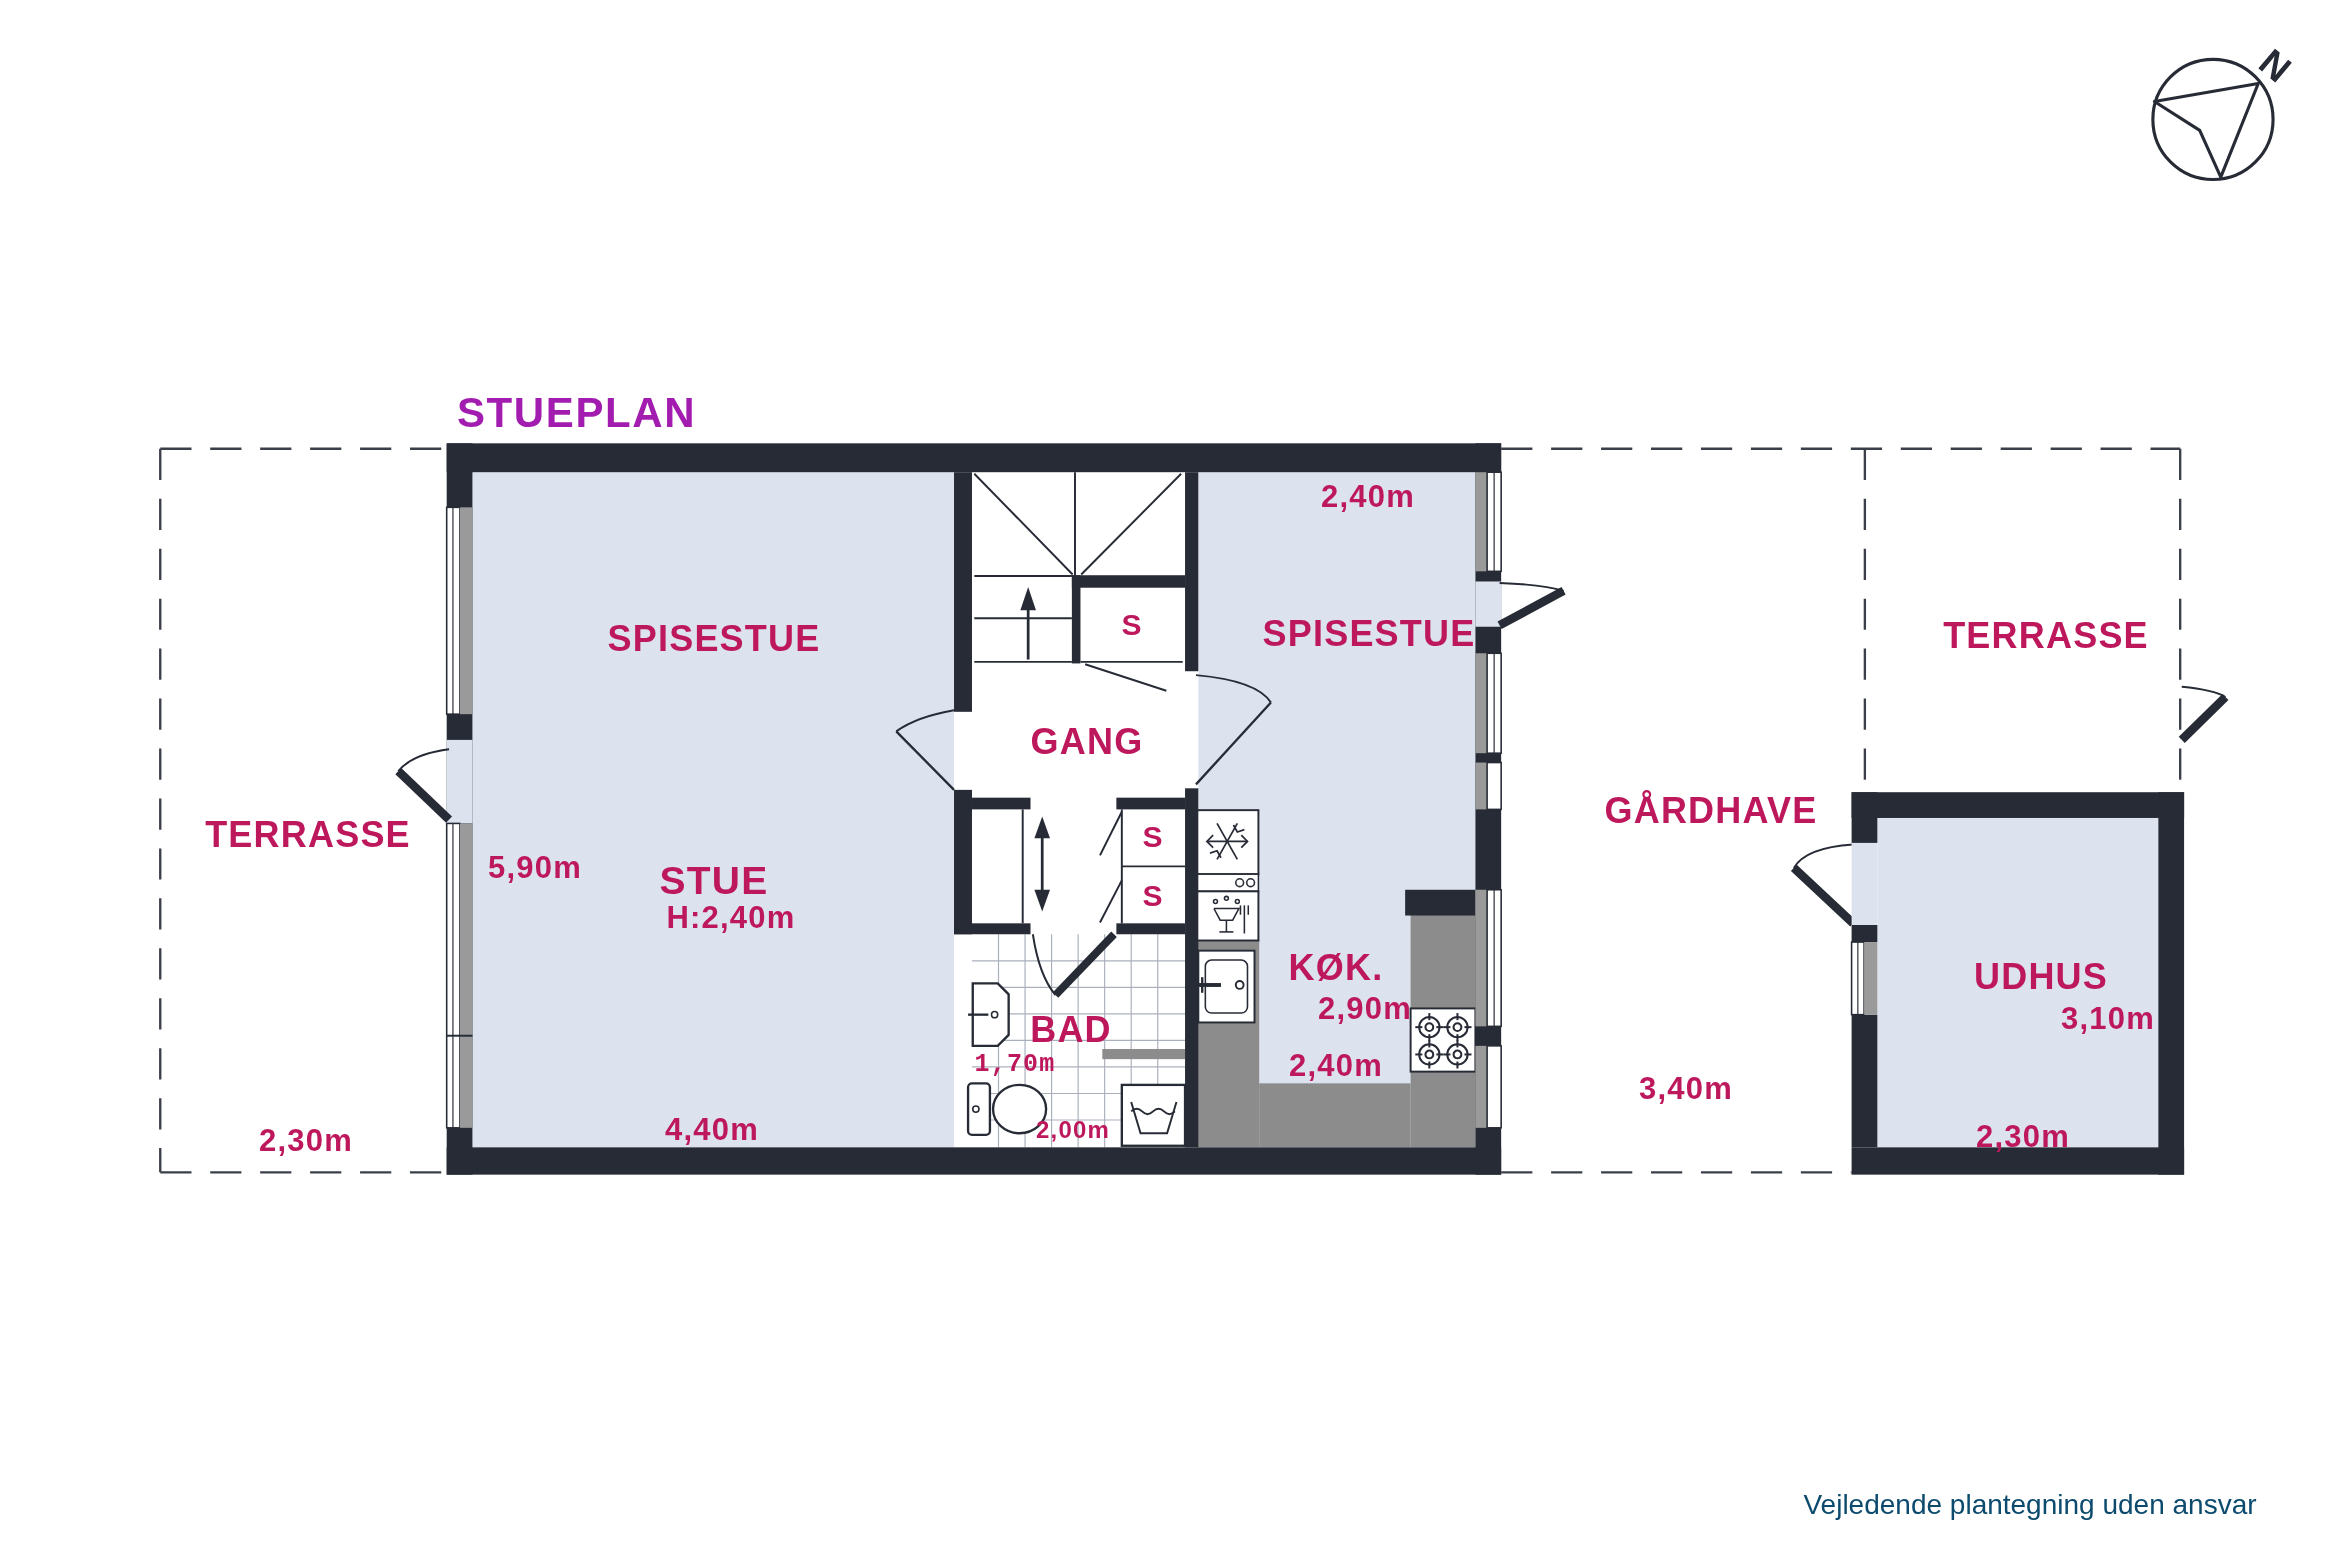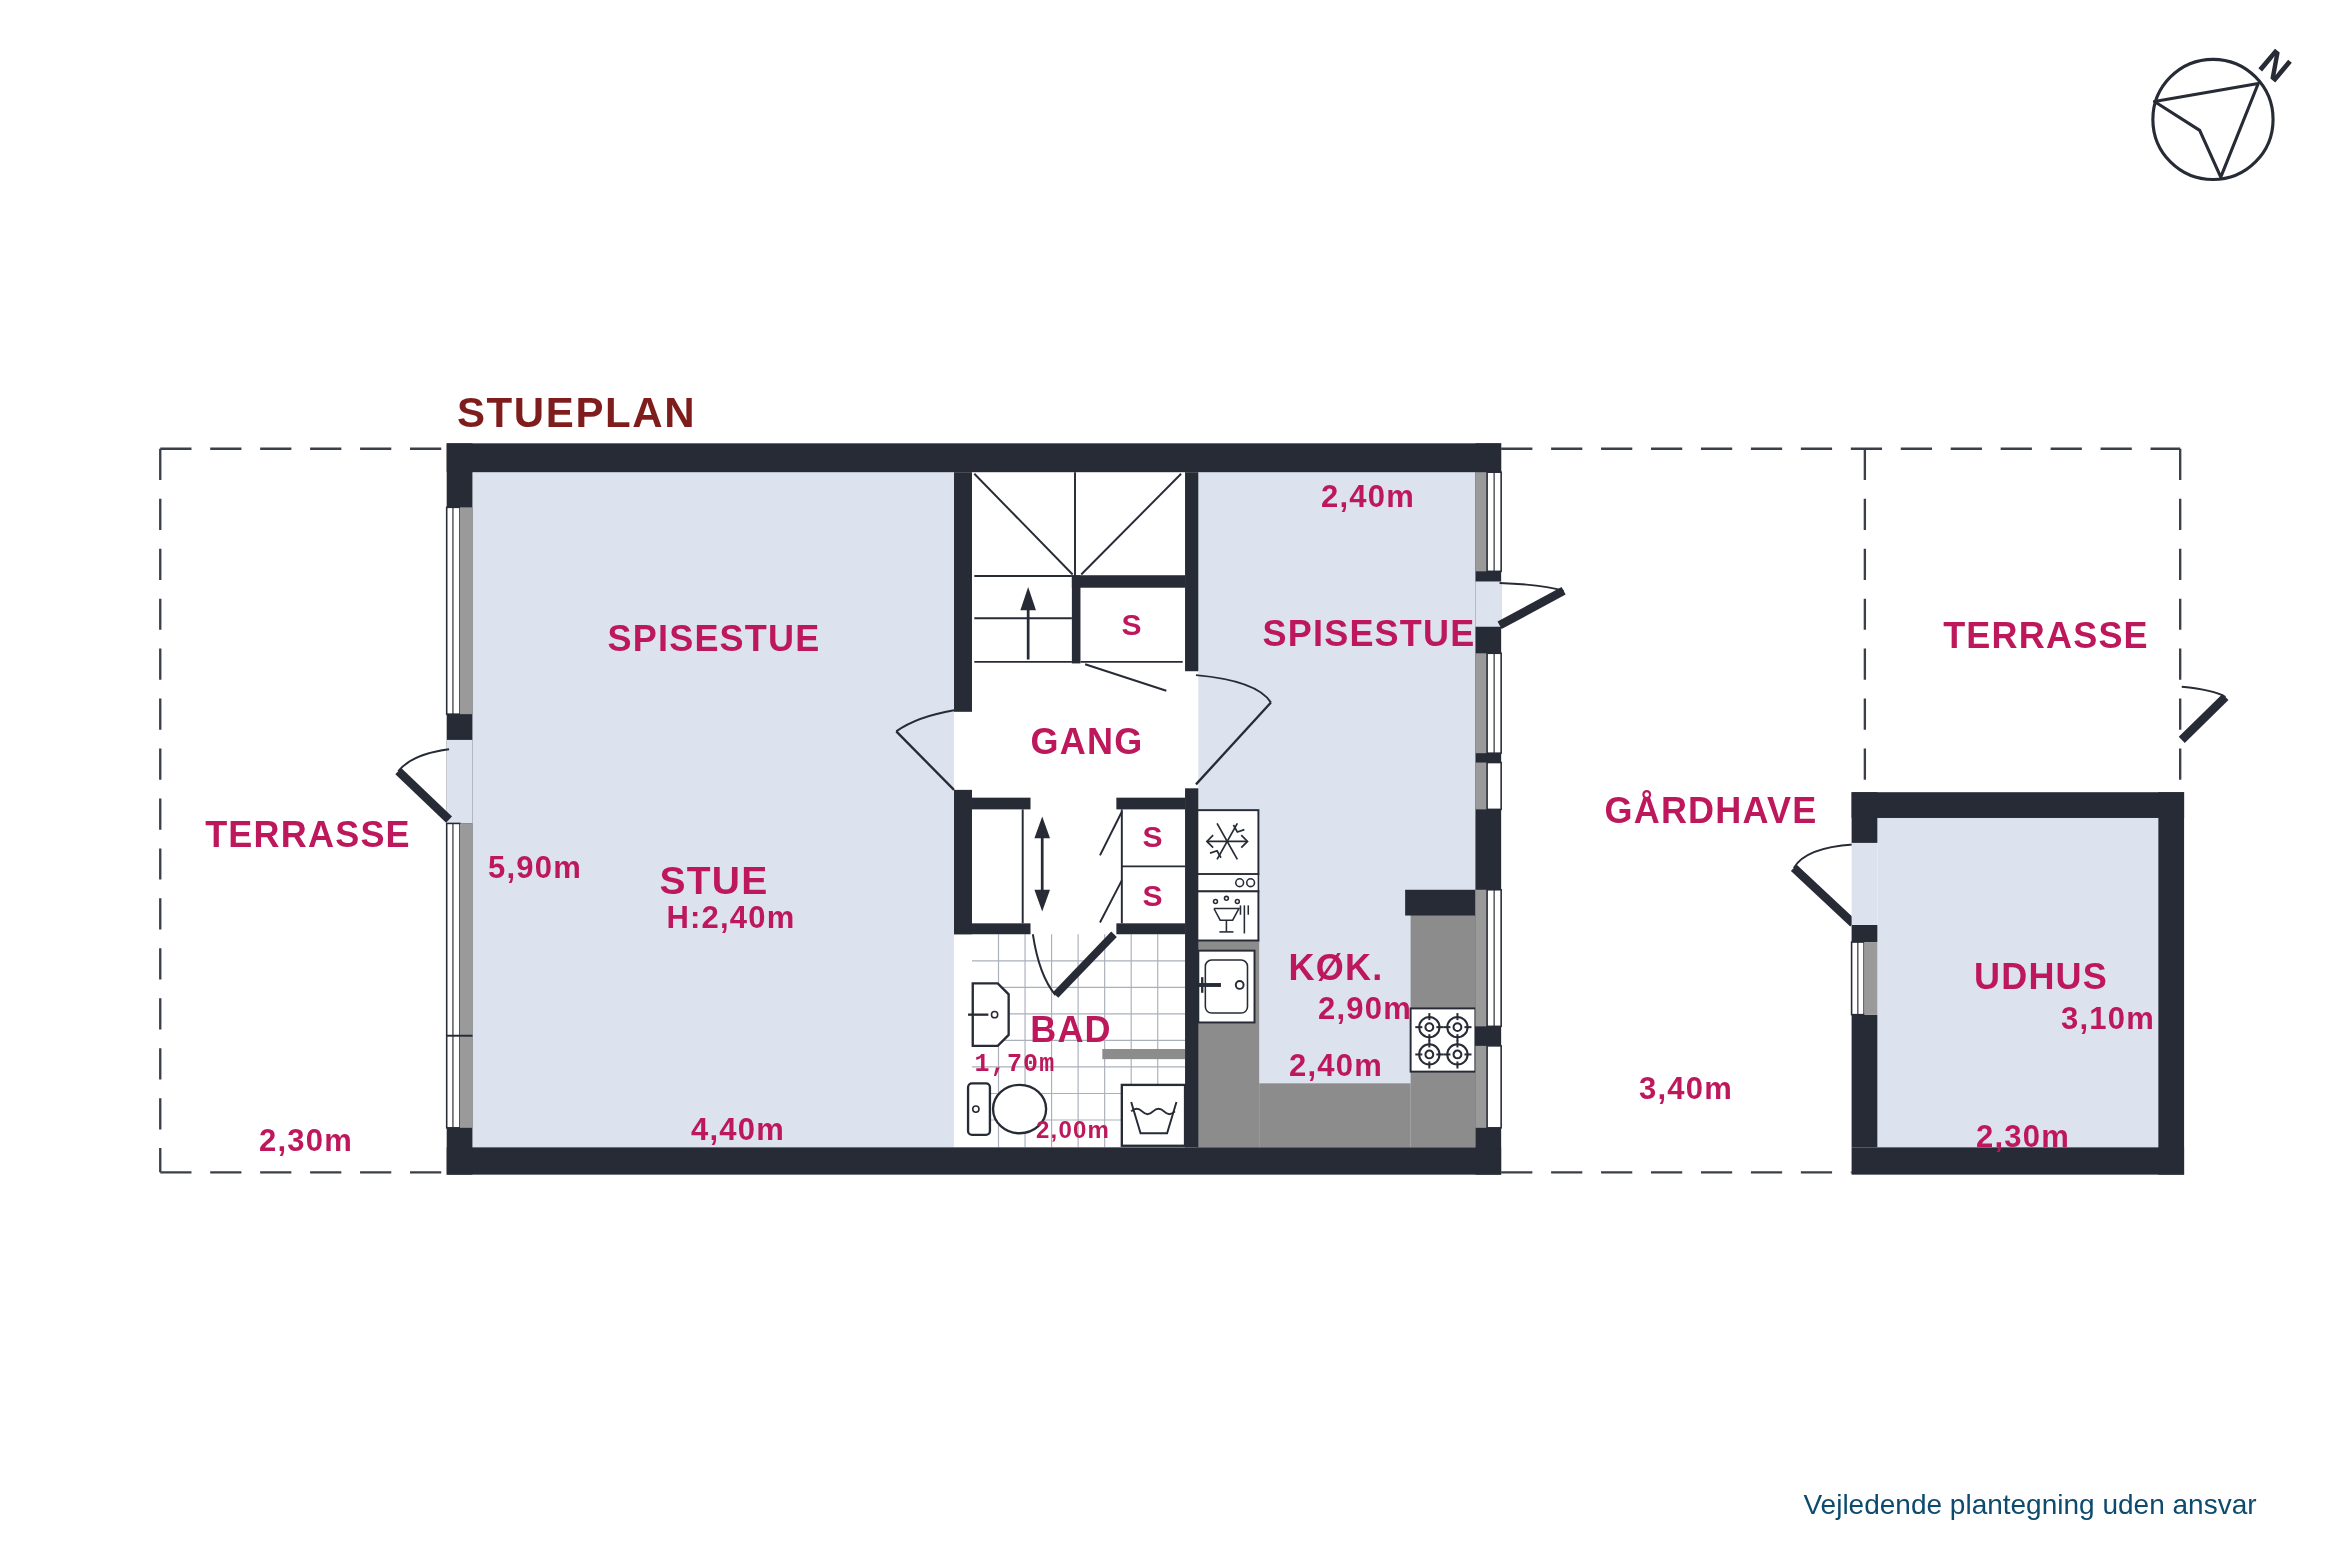--- a/index.html
+++ b/index.html
@@ -4,21 +4,21 @@
 <style>
   html,body{margin:0;padding:0;background:#fff;}
   #canvas{position:relative;width:2342px;height:1561px;background:#ffffff;overflow:hidden;
           font-family:"Liberation Sans",sans-serif;}
   svg{position:absolute;left:0;top:0;}
   .lbl{position:absolute;transform:translate(-50%,-50%);font-weight:700;color:#be185d;
        white-space:nowrap;letter-spacing:1.2px;font-family:"Liberation Sans",sans-serif;}
   .room{font-size:36px;}
   .dim{font-size:31px;}
   .closet{font-size:30px;}
-  .title{position:absolute;font-weight:700;color:#7f1d1d;font-size:42px;letter-spacing:1.6px;
+  .title{position:absolute;font-weight:700;color:#a21caf;font-size:42px;letter-spacing:1.6px;
          white-space:nowrap;}
   .disclaimer{position:absolute;transform:translate(-50%,-50%);font-weight:400;color:#0c4a6e;
               font-size:28px;white-space:nowrap;}
 </style>
 </head>
 <body>
 
 <div id="canvas">
 
 <svg width="2342" height="1561" viewBox="0 0 3000 2000">
@@ -278,21 +278,21 @@
     <text x="2913" y="100" text-anchor="middle" transform="rotate(40 2913 86)" font-family="Liberation Sans, sans-serif" font-size="48" font-weight="700" fill="#272b35">N</text>
   </g>
 </svg>
 
   <div class="title" style="left:457px;top:389px;">STUEPLAN</div>
 
   <div class="lbl room" style="left:714px;top:639px;">SPISESTUE</div>
   <div class="lbl room" style="left:714px;top:881px;font-size:39px;">STUE</div>
   <div class="lbl dim" style="left:714px;top:918px;margin-left:17px;">H:2,40m</div>
   <div class="lbl dim" style="left:535px;top:868px;">5,90m</div>
-  <div class="lbl dim" style="left:712px;top:1130px;margin-left:26px;">4,40m</div>
+  <div class="lbl dim" style="left:712px;top:1130px;">4,40m</div>
 
   <div class="lbl room" style="left:1087px;top:742px;">GANG</div>
   <div class="lbl closet" style="left:1132px;top:625px;">S</div>
   <div class="lbl closet" style="left:1153px;top:837px;">S</div>
   <div class="lbl closet" style="left:1153px;top:896px;">S</div>
 
   <div class="lbl room" style="left:1071px;top:1030px;">BAD</div>
   <div class="lbl dim" style="left:1015px;top:1064px;font-size:25px;font-family:Liberation Mono, monospace;">1,70m</div>
   <div class="lbl dim" style="left:1073px;top:1130px;font-size:24px;">2,00m</div>
 

